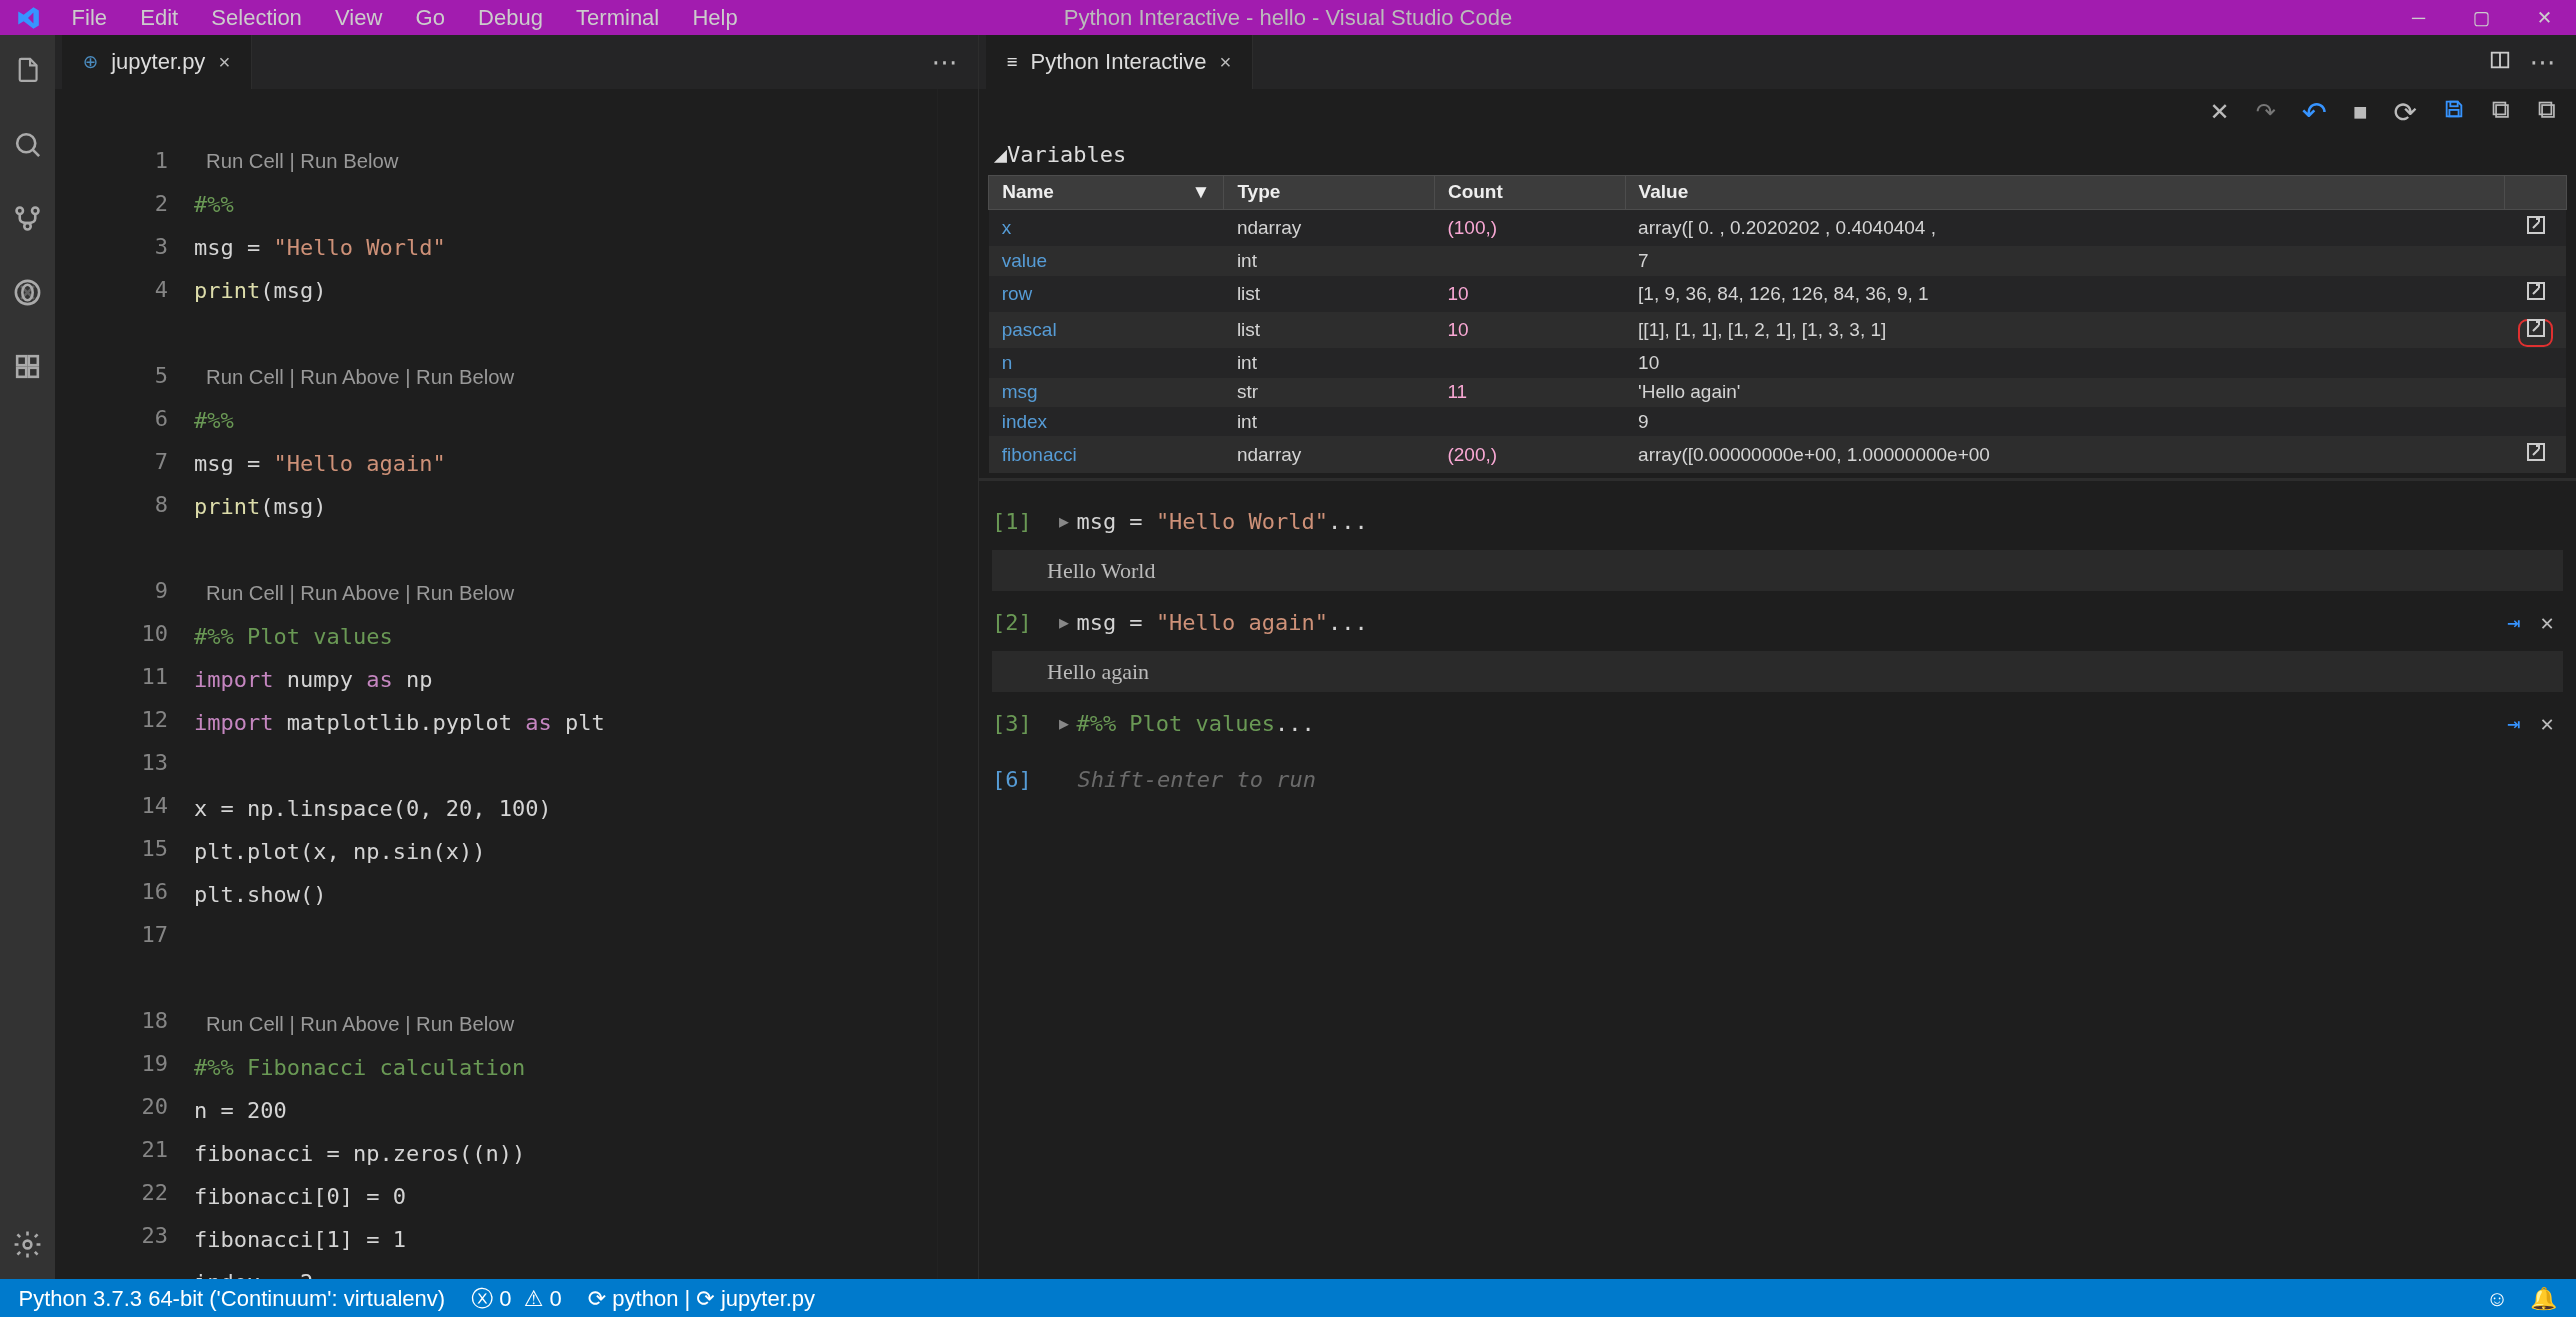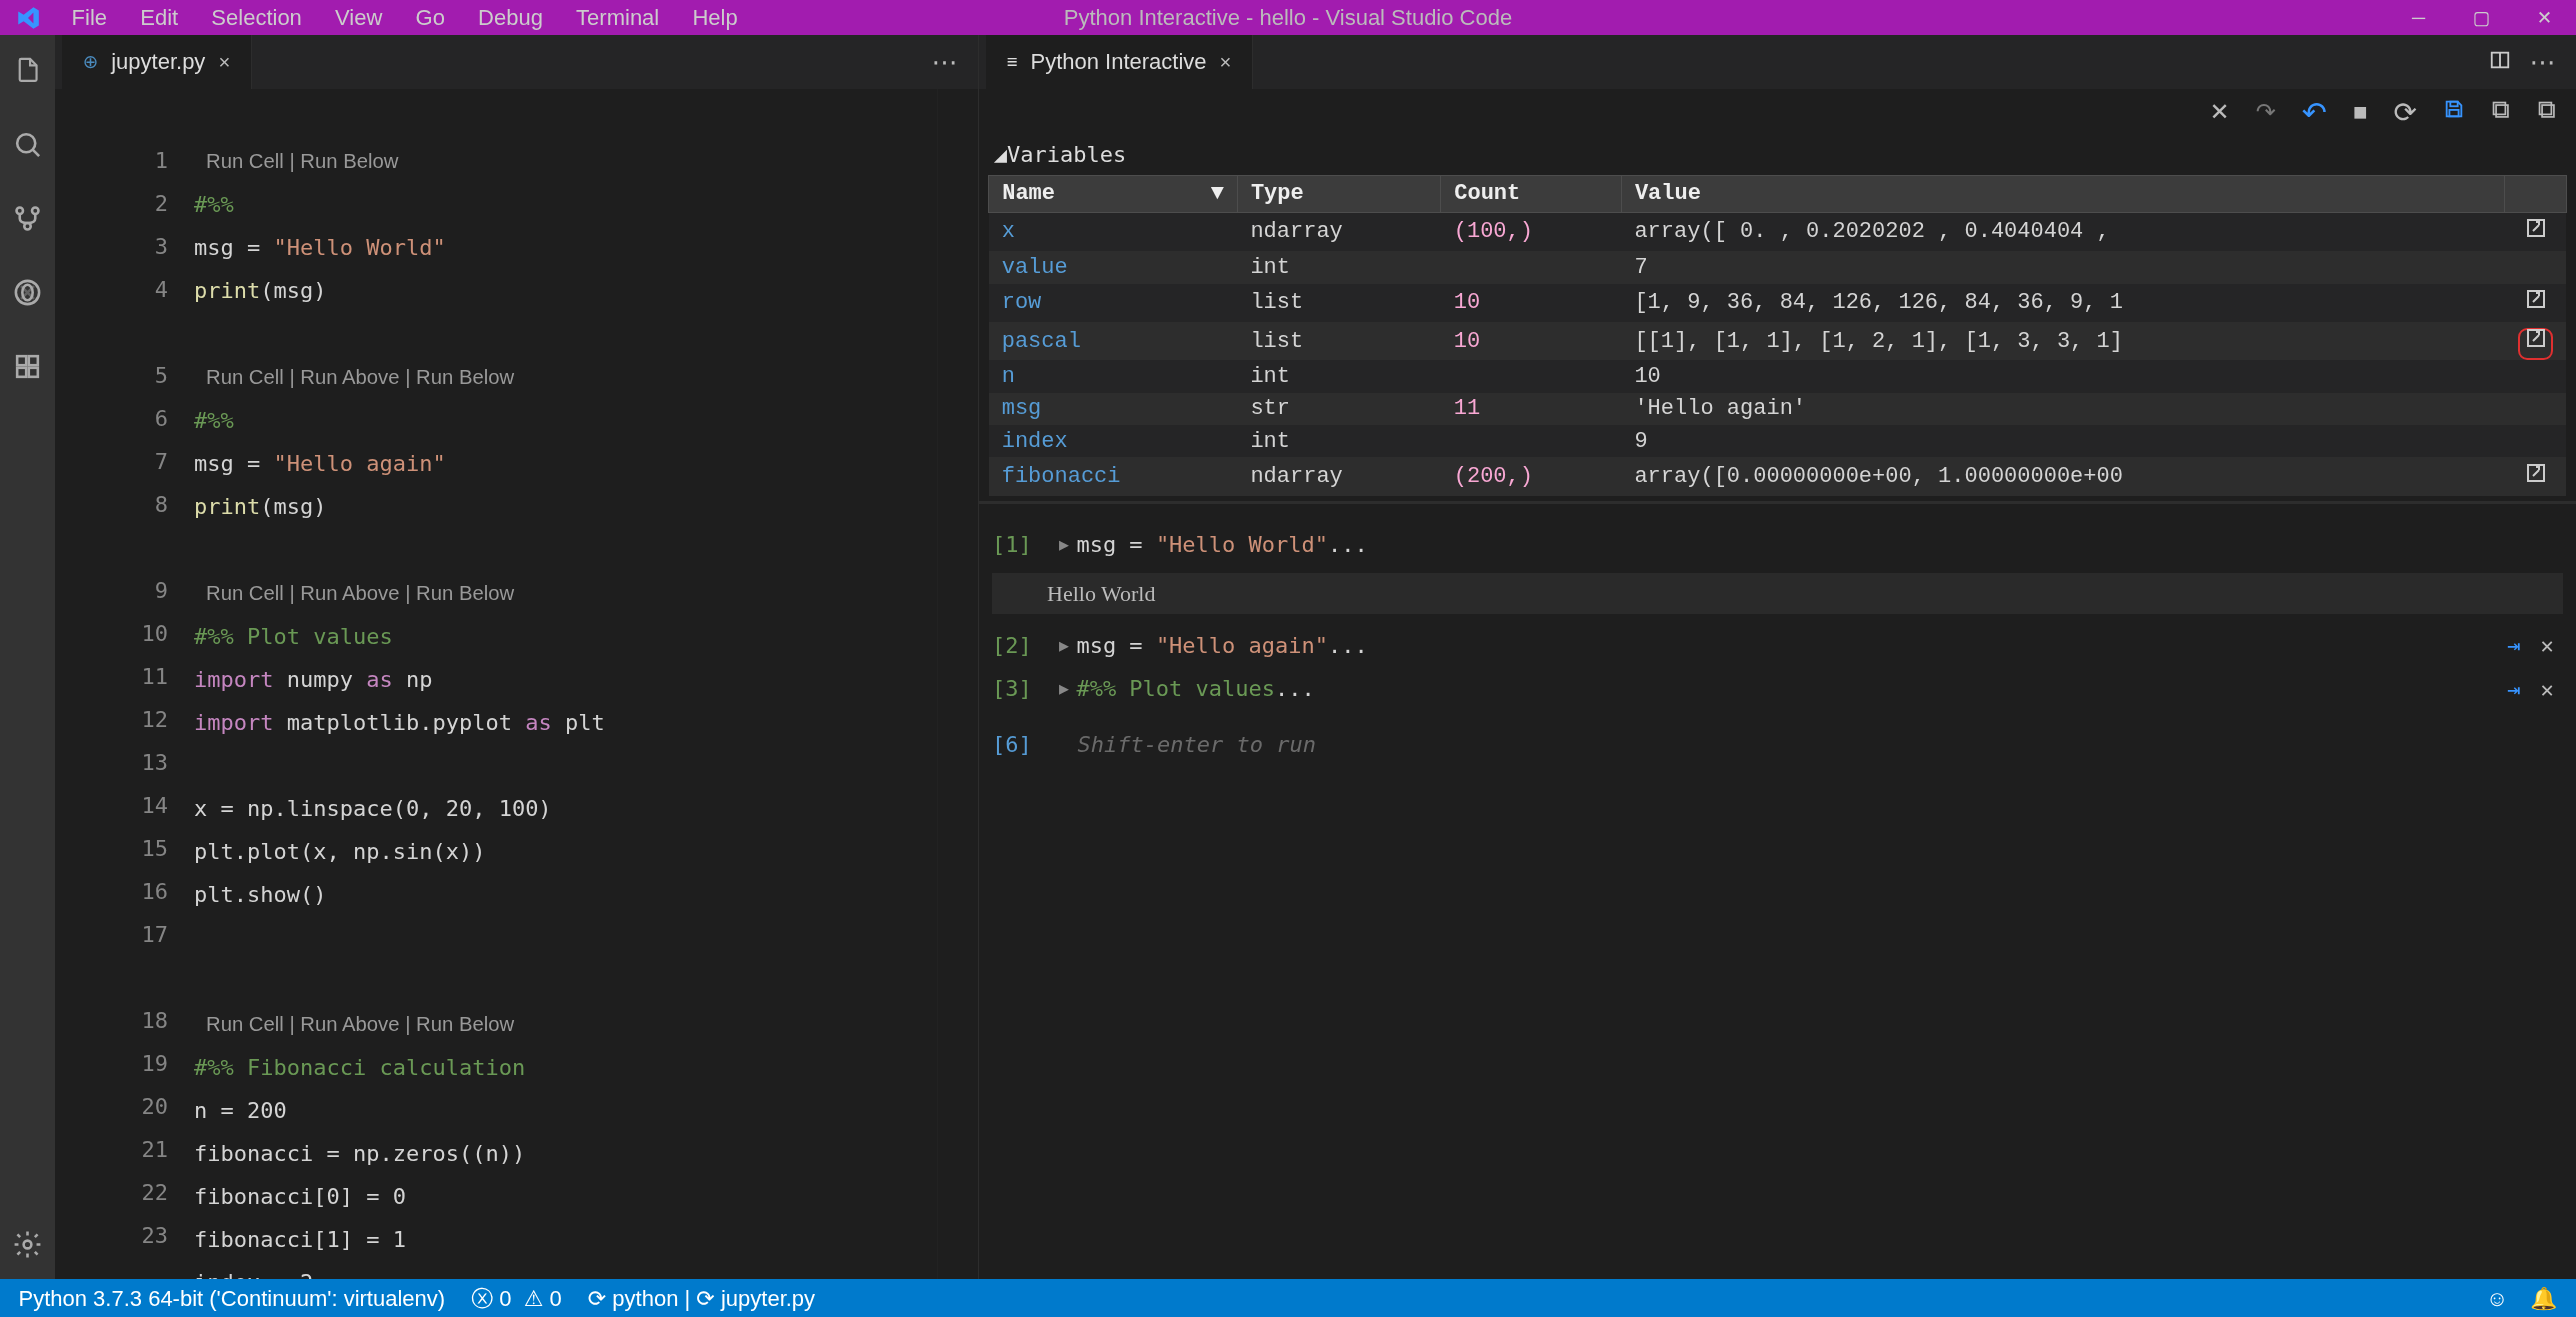--- a/index.html
+++ b/index.html
@@ -172,22 +172,22 @@
   padding: 0 9.2px;
 }
 .variables-header {
   font-family: Consolas, monospace;
   font-size: 22px;
   color: #ddd;
   padding: 7.4px 5.5px;
 }
 .var-table {
   width: 100%;
-  font-family: Liberation Mono, monospace;
-  font-size: 22px;
+  font-family: Liberation Sans, sans-serif;
+  font-size: 19px;
   border-collapse: collapse;
 }
 .var-table th {
   background: #3c3c3c;
   text-align: left;
   padding: 5.5px 13px;
   font-weight: bold;
   color: #eee;
   border: 0.9px solid #4d4d4d;
 }
@@ -532,20 +532,21 @@
 
       <div class="cell-row">
         <span class="cell-prompt">[2]</span>
         <span class="cell-arrow">▶</span>
         <span class="cell-code"><span>msg = </span><span class="str">"Hello again"</span><span>...</span></span>
         <div class="cell-actions">
           <span style="color:#3794ff">⇥</span>
           <span>✕</span>
         </div>
       </div>
+      <div class="cell-output">Hello again</div>
 
       <div class="cell-row">
         <span class="cell-prompt">[3]</span>
         <span class="cell-arrow">▶</span>
         <span class="cell-code"><span class="cmt">#%% Plot values</span><span>...</span></span>
         <div class="cell-actions">
           <span style="color:#3794ff">⇥</span>
           <span>✕</span>
         </div>
       </div>

